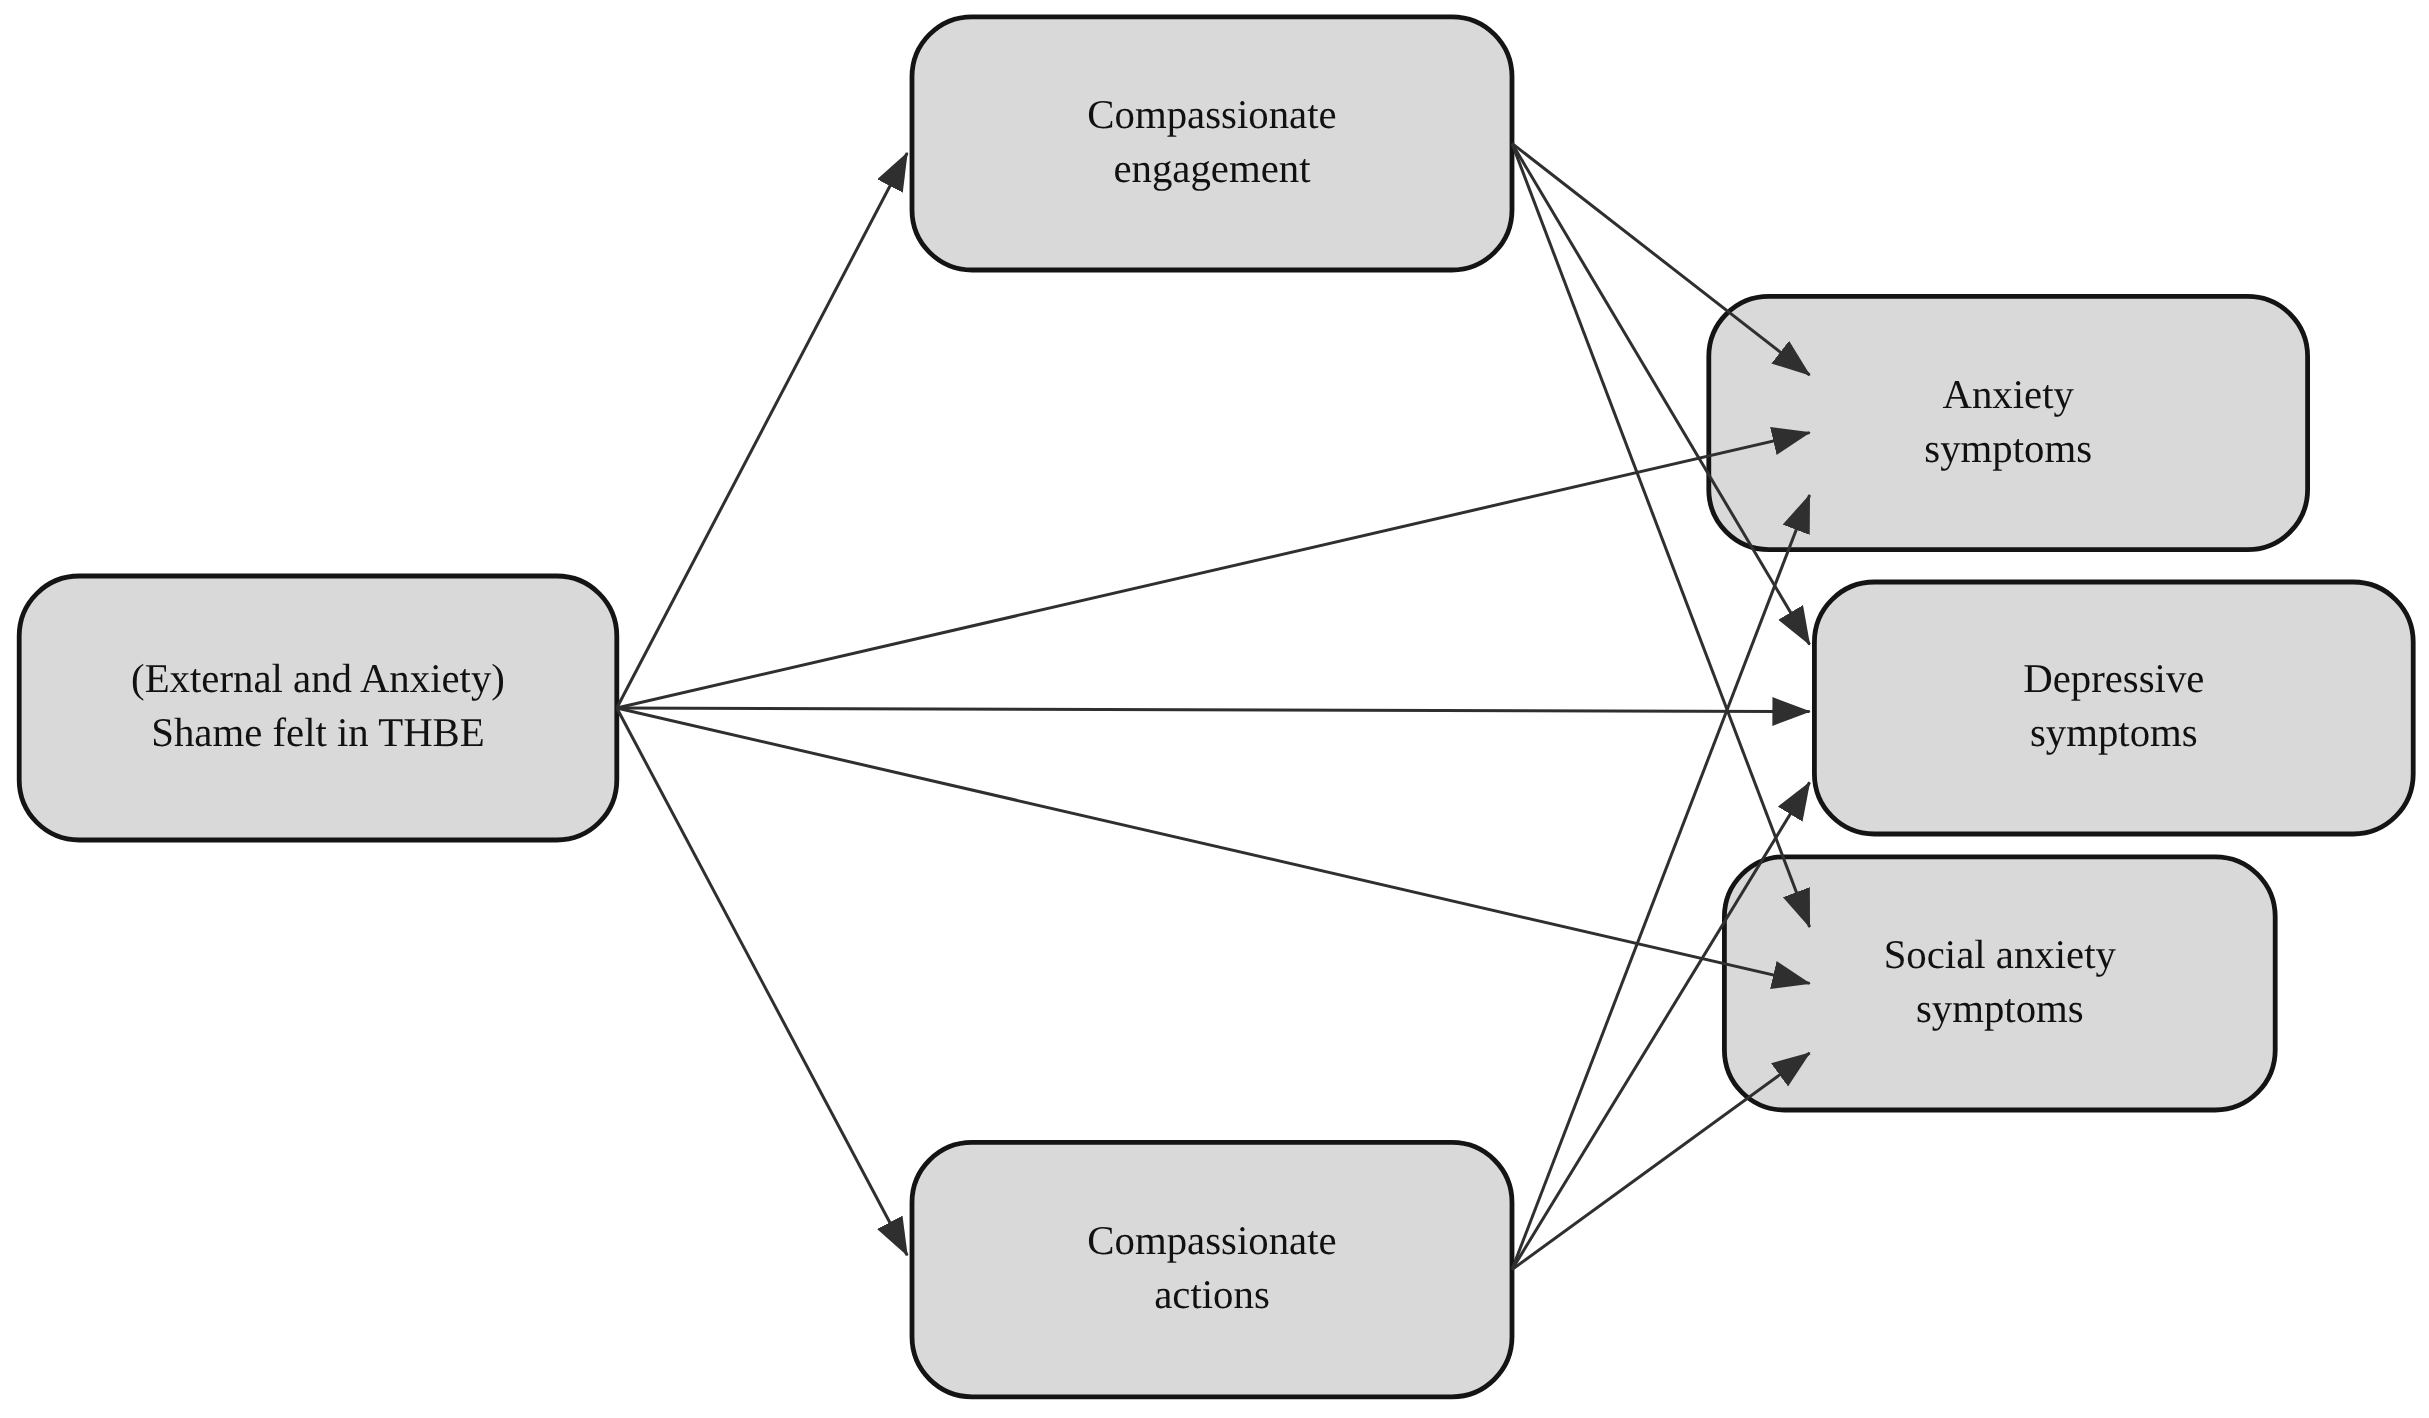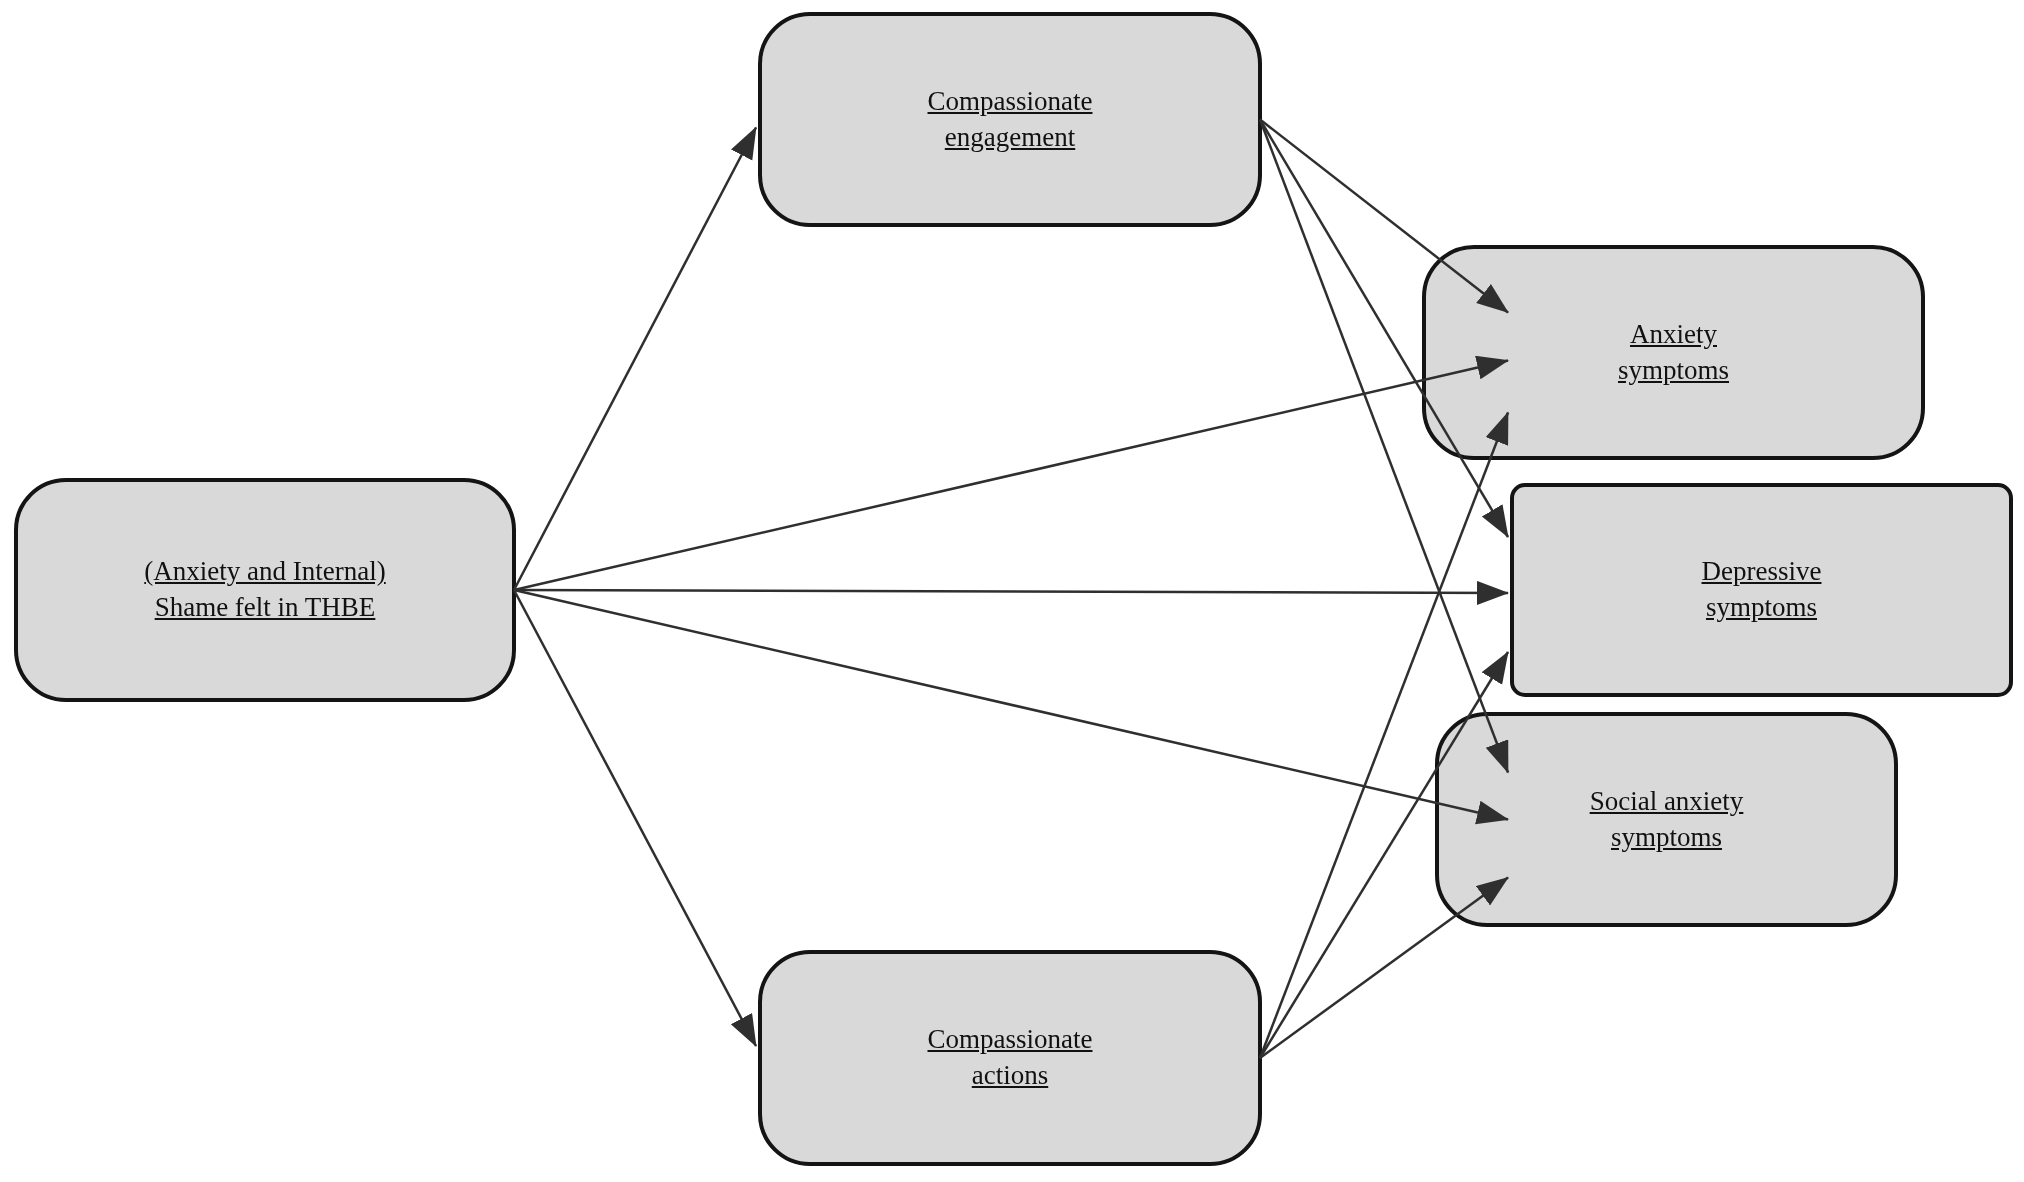--- a/index.html
+++ b/index.html
@@ -17,47 +17,46 @@
     background: var(--node-fill, #d9d9d9);
     border: 4px solid var(--node-border, #141414);
     border-radius: 52px;
     display: flex;
     align-items: center;
     justify-content: center;
     text-align: center;
   }
   .node-label {
     white-space: pre-line;
-    font-size: 27px;
+    font-size: 34px;
     line-height: 1.32;
     color: #111111;
-    text-decoration: underline;
   }
   
   .node-shame      { left: 14px;   top: 478px; width: 502px; height: 224px; }
   .node-engagement { left: 758px;  top: 12px;  width: 504px; height: 215px; }
   .node-actions    { left: 758px;  top: 950px; width: 504px; height: 216px; }
   .node-anxiety    { left: 1422px; top: 245px; width: 503px; height: 215px; }
-  .node-depressive { left: 1510px; top: 483px; width: 503px; height: 214px; border-radius: 15px; }
+  .node-depressive { left: 1510px; top: 483px; width: 503px; height: 214px; }
   .node-social     { left: 1435px; top: 712px; width: 463px; height: 215px; }
   #edges {
     position: absolute;
     left: 0; top: 0;
     width: 2024px;
     height: 1182px;
     pointer-events: none;
   }
 </style>
 </head>
 <body>
 
 <div id="canvas">
 
   <div class="node node-shame">
-    <span class="node-label">(Anxiety and Internal)
+    <span class="node-label">(External and Anxiety)
 Shame felt in THBE</span>
   </div>
 
   <div class="node node-engagement">
     <span class="node-label">Compassionate
 engagement</span>
   </div>
 
   <div class="node node-actions">
     <span class="node-label">Compassionate

